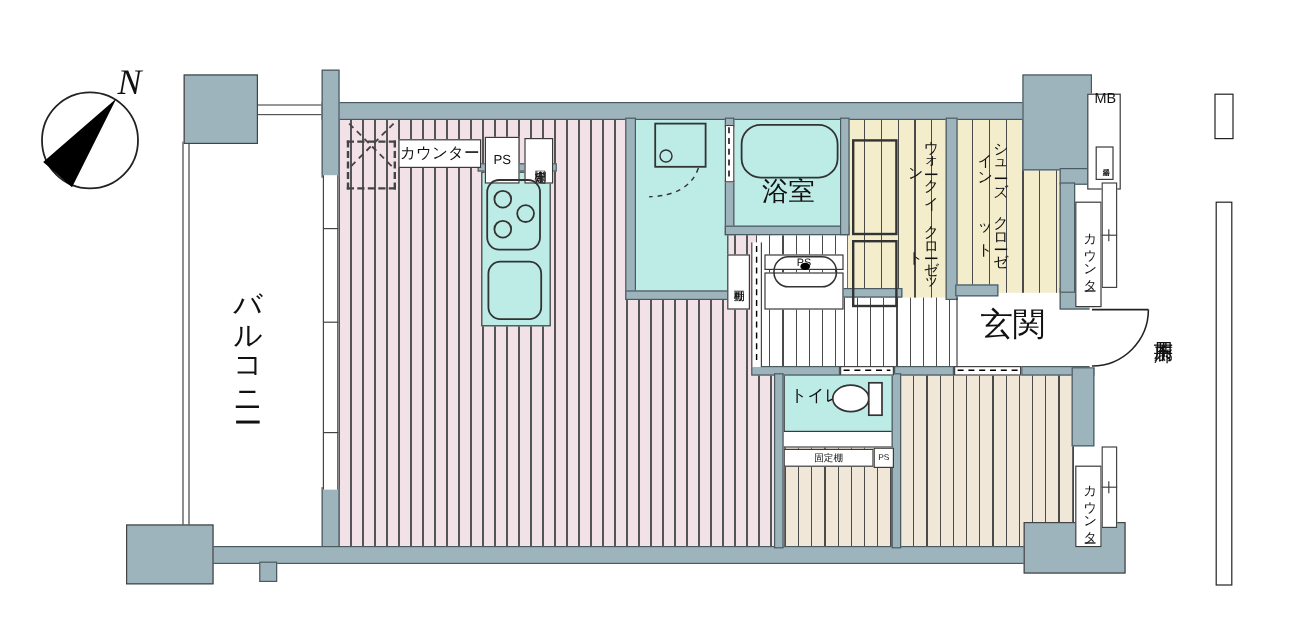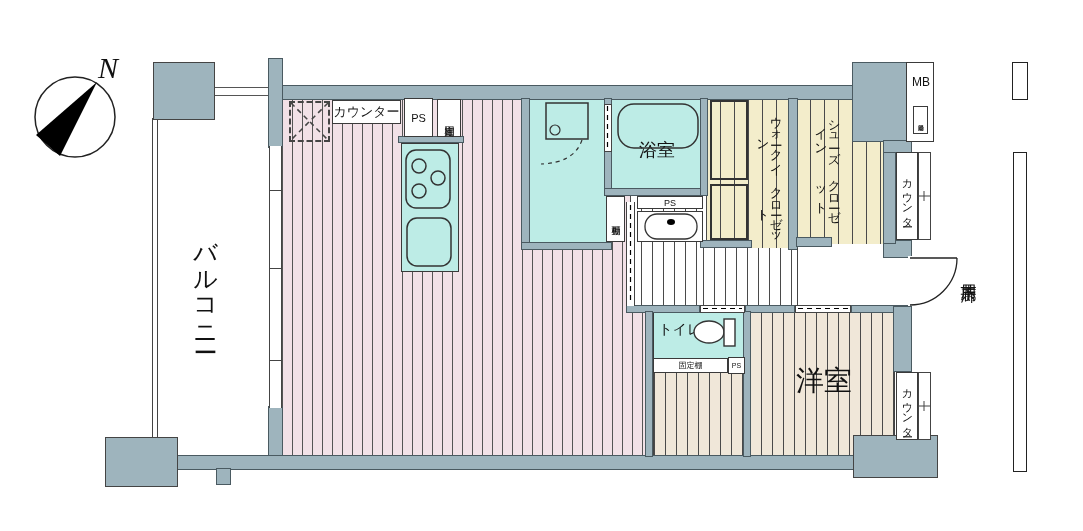--- a/index.html
+++ b/index.html
@@ -3,21 +3,21 @@
 <meta charset="utf-8">
 <style>
   html,body{margin:0;padding:0;background:#fff;}
   #stage{position:relative;width:1083px;height:531px;background:#fff;overflow:hidden;
          font-family:"Liberation Sans","DejaVu Sans",sans-serif;color:#111;}
   .abs{position:absolute;box-sizing:border-box;}
   .floor{z-index:1;}
   .floor2{z-index:2;}
   .wall{z-index:4;background:#9eb4bd;border:1px solid #4a5a61;}
   .pillar{z-index:5;background:#9eb4bd;border:1px solid #444;}
-  .box{z-index:6;background:#fff;border:1px solid #3a3a3a;display:flex;align-items:center;justify-content:center;text-align:center;}
+  .box{z-index:6;background:#fff;border:1px solid #3a3a3a;display:flex;align-items:center;justify-content:center;text-align:center;margin-top:16px;}
   .door{z-index:6;background:#fff;}
   .label{z-index:8;display:flex;align-items:center;justify-content:center;text-align:center;line-height:1.05;}
   .vtext{writing-mode:vertical-rl;text-orientation:upright;letter-spacing:1px;}
   .vcols{writing-mode:vertical-rl;text-orientation:upright;letter-spacing:1px;}
   .vcols span{display:block;}
   .stripe-pink{background:repeating-linear-gradient(90deg,#555 0 1px,#f2e1e7 1px 10px);}
   .stripe-wood{background:repeating-linear-gradient(90deg,#4a4a4a 0 1px,#f0e7d9 1px 11px);}
   .stripe-beige{background:repeating-linear-gradient(90deg,#4a4a4a 0 1px,#f3edcb 1px 14px);}
   .stripe-hall{background:repeating-linear-gradient(90deg,#4a4a4a 0 1px,#ffffff 1px 11px);}
   .cyan{background:#bdece6;border:1px solid #3a3a3a;}
@@ -126,28 +126,28 @@
   <div class="abs door" style="left:795px;top:305px;width:56px;height:8px;border:1px solid #444;"></div>
   <div class="abs door" style="left:908px;top:256px;width:6px;height:50px;z-index:5;"></div>
   <div class="abs thinline" style="left:797px;top:248px;width:1px;height:58px;"></div>
 
   <div class="abs box" style="left:1012px;top:62px;width:16px;height:38px;border:1px solid #222;"></div>
   <div class="abs box" style="left:1013px;top:152px;width:14px;height:320px;border:1px solid #222;"></div>
 
   <div class="abs label vtext" style="left:188px;top:208px;width:36px;height:150px;font-size:24px;">
       <span>バルコニー</span>
     </div>
-  <div class="abs label" style="left:614px;top:134px;width:86px;height:32px;font-size:18px;text-align:center;">
+  <div class="abs label" style="left:614px;top:144px;width:86px;height:32px;font-size:22px;text-align:center;">
       <span>浴室</span>
+    </div>
+  <div class="abs label" style="left:806px;top:252px;width:76px;height:36px;font-size:27px;">
+      <span>玄関</span>
     </div>
   <div class="abs label" style="left:656px;top:318px;width:48px;height:22px;font-size:14px;">
       <span>トイレ</span>
-    </div>
-  <div class="abs label" style="left:782px;top:362px;width:84px;height:38px;font-size:28px;">
-      <span>洋室</span>
     </div>
   <div class="abs label vtext" style="left:954px;top:224px;width:28px;height:98px;font-size:16px;">
       <span>共用廊下</span>
     </div>
   <div class="abs label vcols" style="left:748px;top:104px;width:42px;height:140px;font-size:12.5px;">
     <span>ウォークイン</span>
     <span>クローゼット</span>
   </div>
   <div class="abs label vcols" style="left:806px;top:104px;width:42px;height:120px;font-size:12.5px;">
     <span>シューズイン</span>

